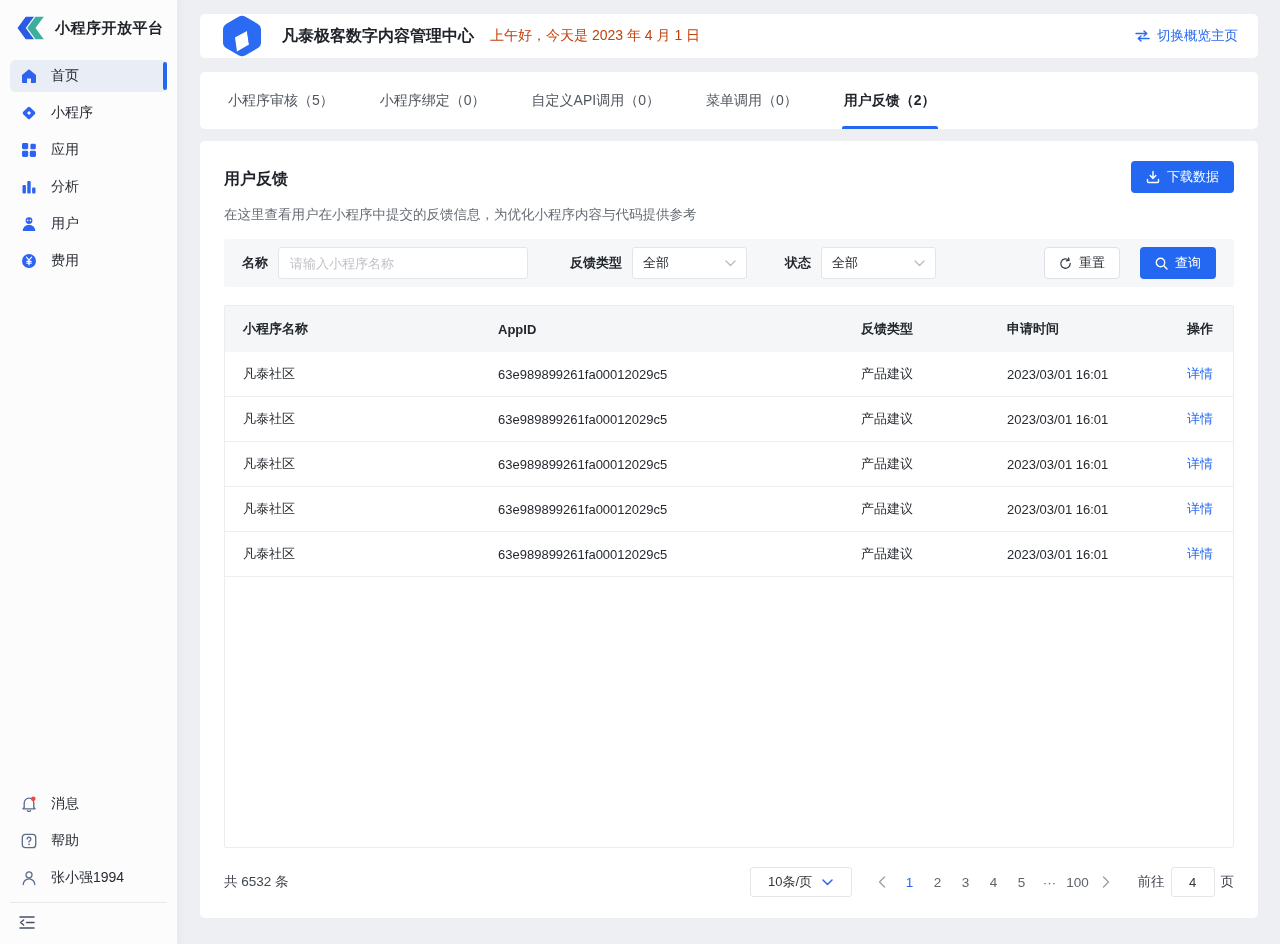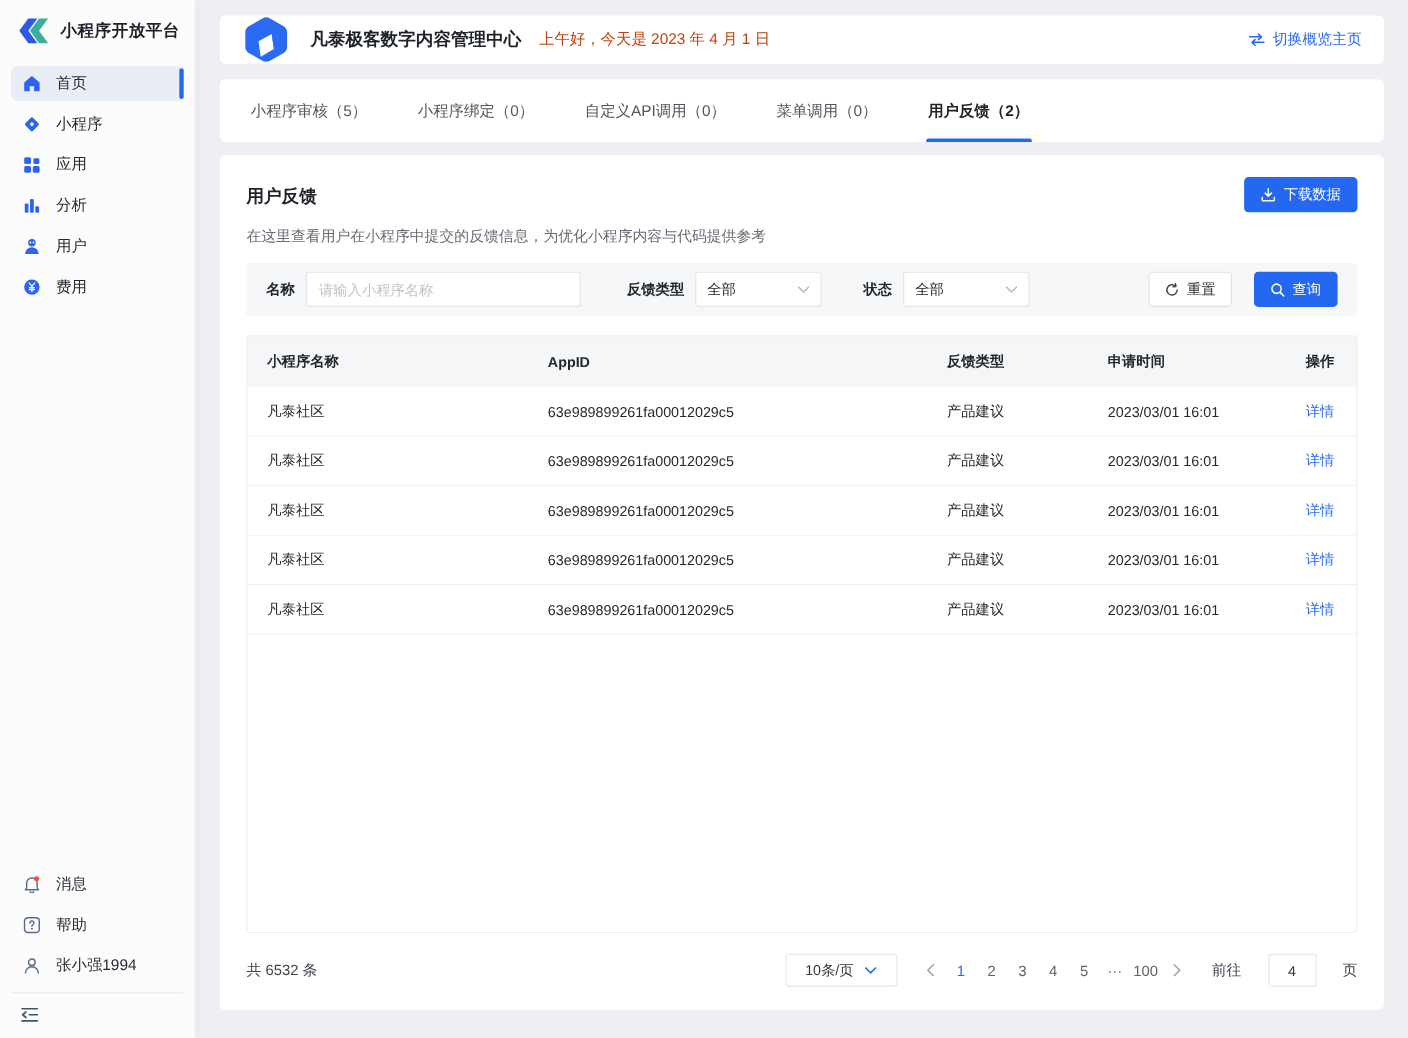--- a/index.html
+++ b/index.html
@@ -95,21 +95,21 @@
   .pagination { margin-top:14px; height:40px; display:flex; align-items:center; font-size:13.5px; color:#41464f; }
   .pg-right { margin-left:auto; display:flex; align-items:center; }
   .page-size {
     width:102px; height:30px; border:1px solid #e3e5e9; border-radius:3px; background:#fff;
     display:flex; align-items:center; justify-content:center; gap:10px; font-size:13px; color:#33373d; cursor:pointer;
   }
   .pager { display:flex; align-items:center; margin-left:16px; }
   .pg-item { min-width:28px; text-align:center; color:#5f646b; cursor:pointer; padding:2px 0; }
   .pg-item.active { color:#2468f2; font-weight:500; }
   .pg-arrow { color:#9da1a8; min-width:28px; display:flex; justify-content:center; cursor:pointer; }
-  .goto { display:flex; align-items:center; margin-left:18px; gap:24px;justify-content:space-between; }
+  .goto { display:flex; align-items:center; margin-left:18px; gap:6px;justify-content:space-between; }
   .goto-input {
     width:44px; height:30px; border:1px solid #e3e5e9; border-radius:3px; text-align:center;
     font-size:13px; color:#33373d; font-family:inherit; outline:none;
   }
 </style>
 </head>
 <body>
 
 <aside class="sidebar">
   <div class="logo-row">

